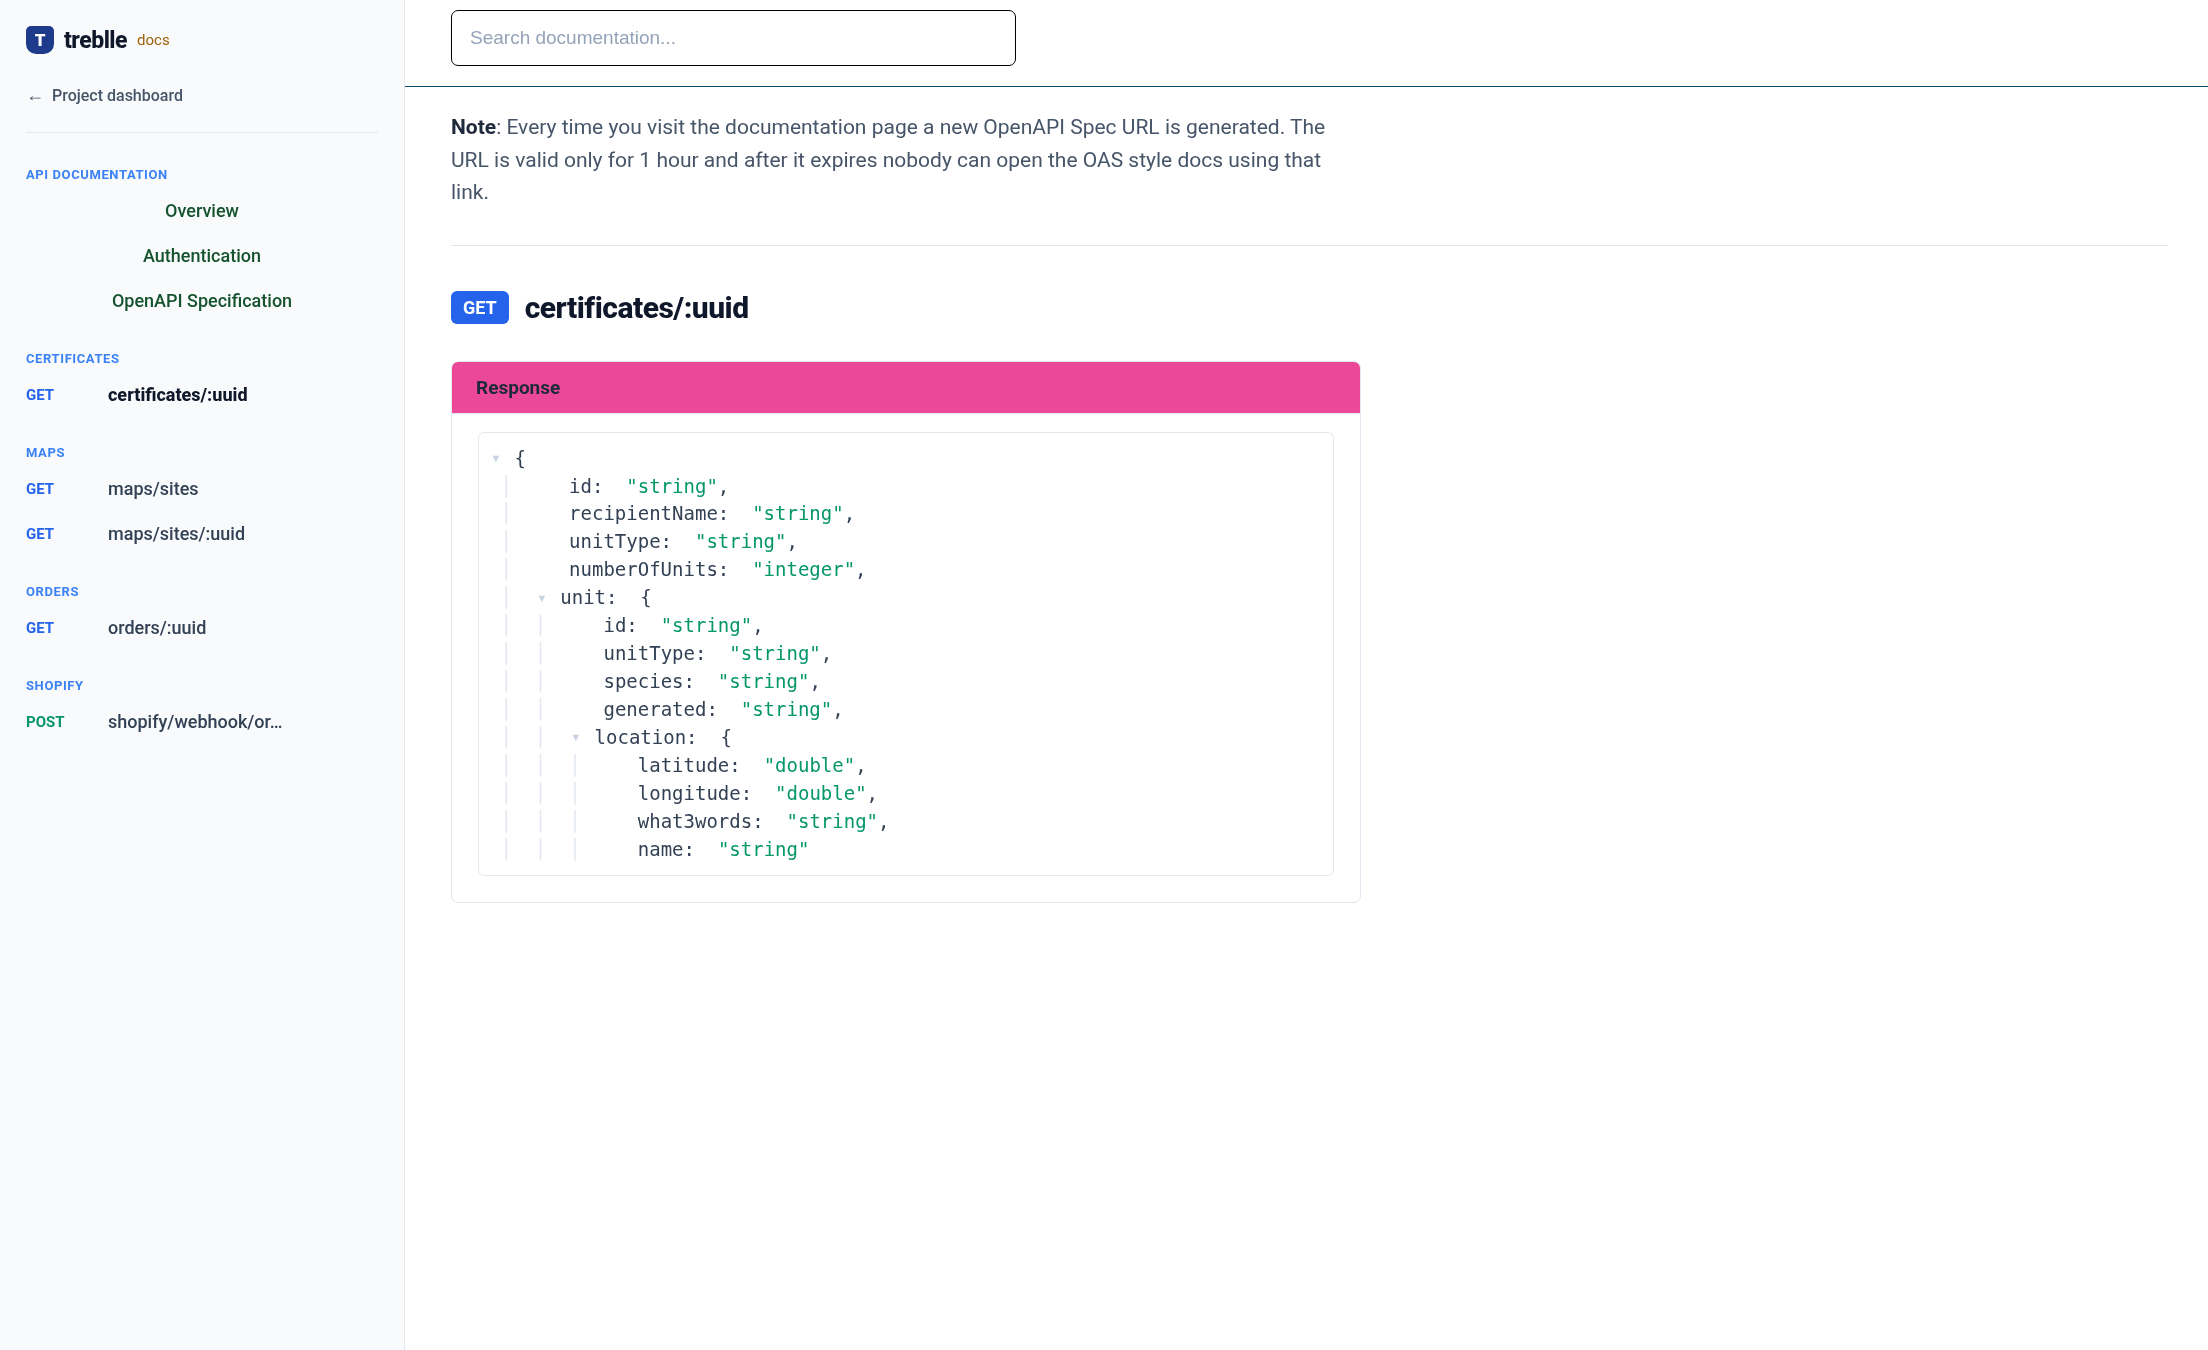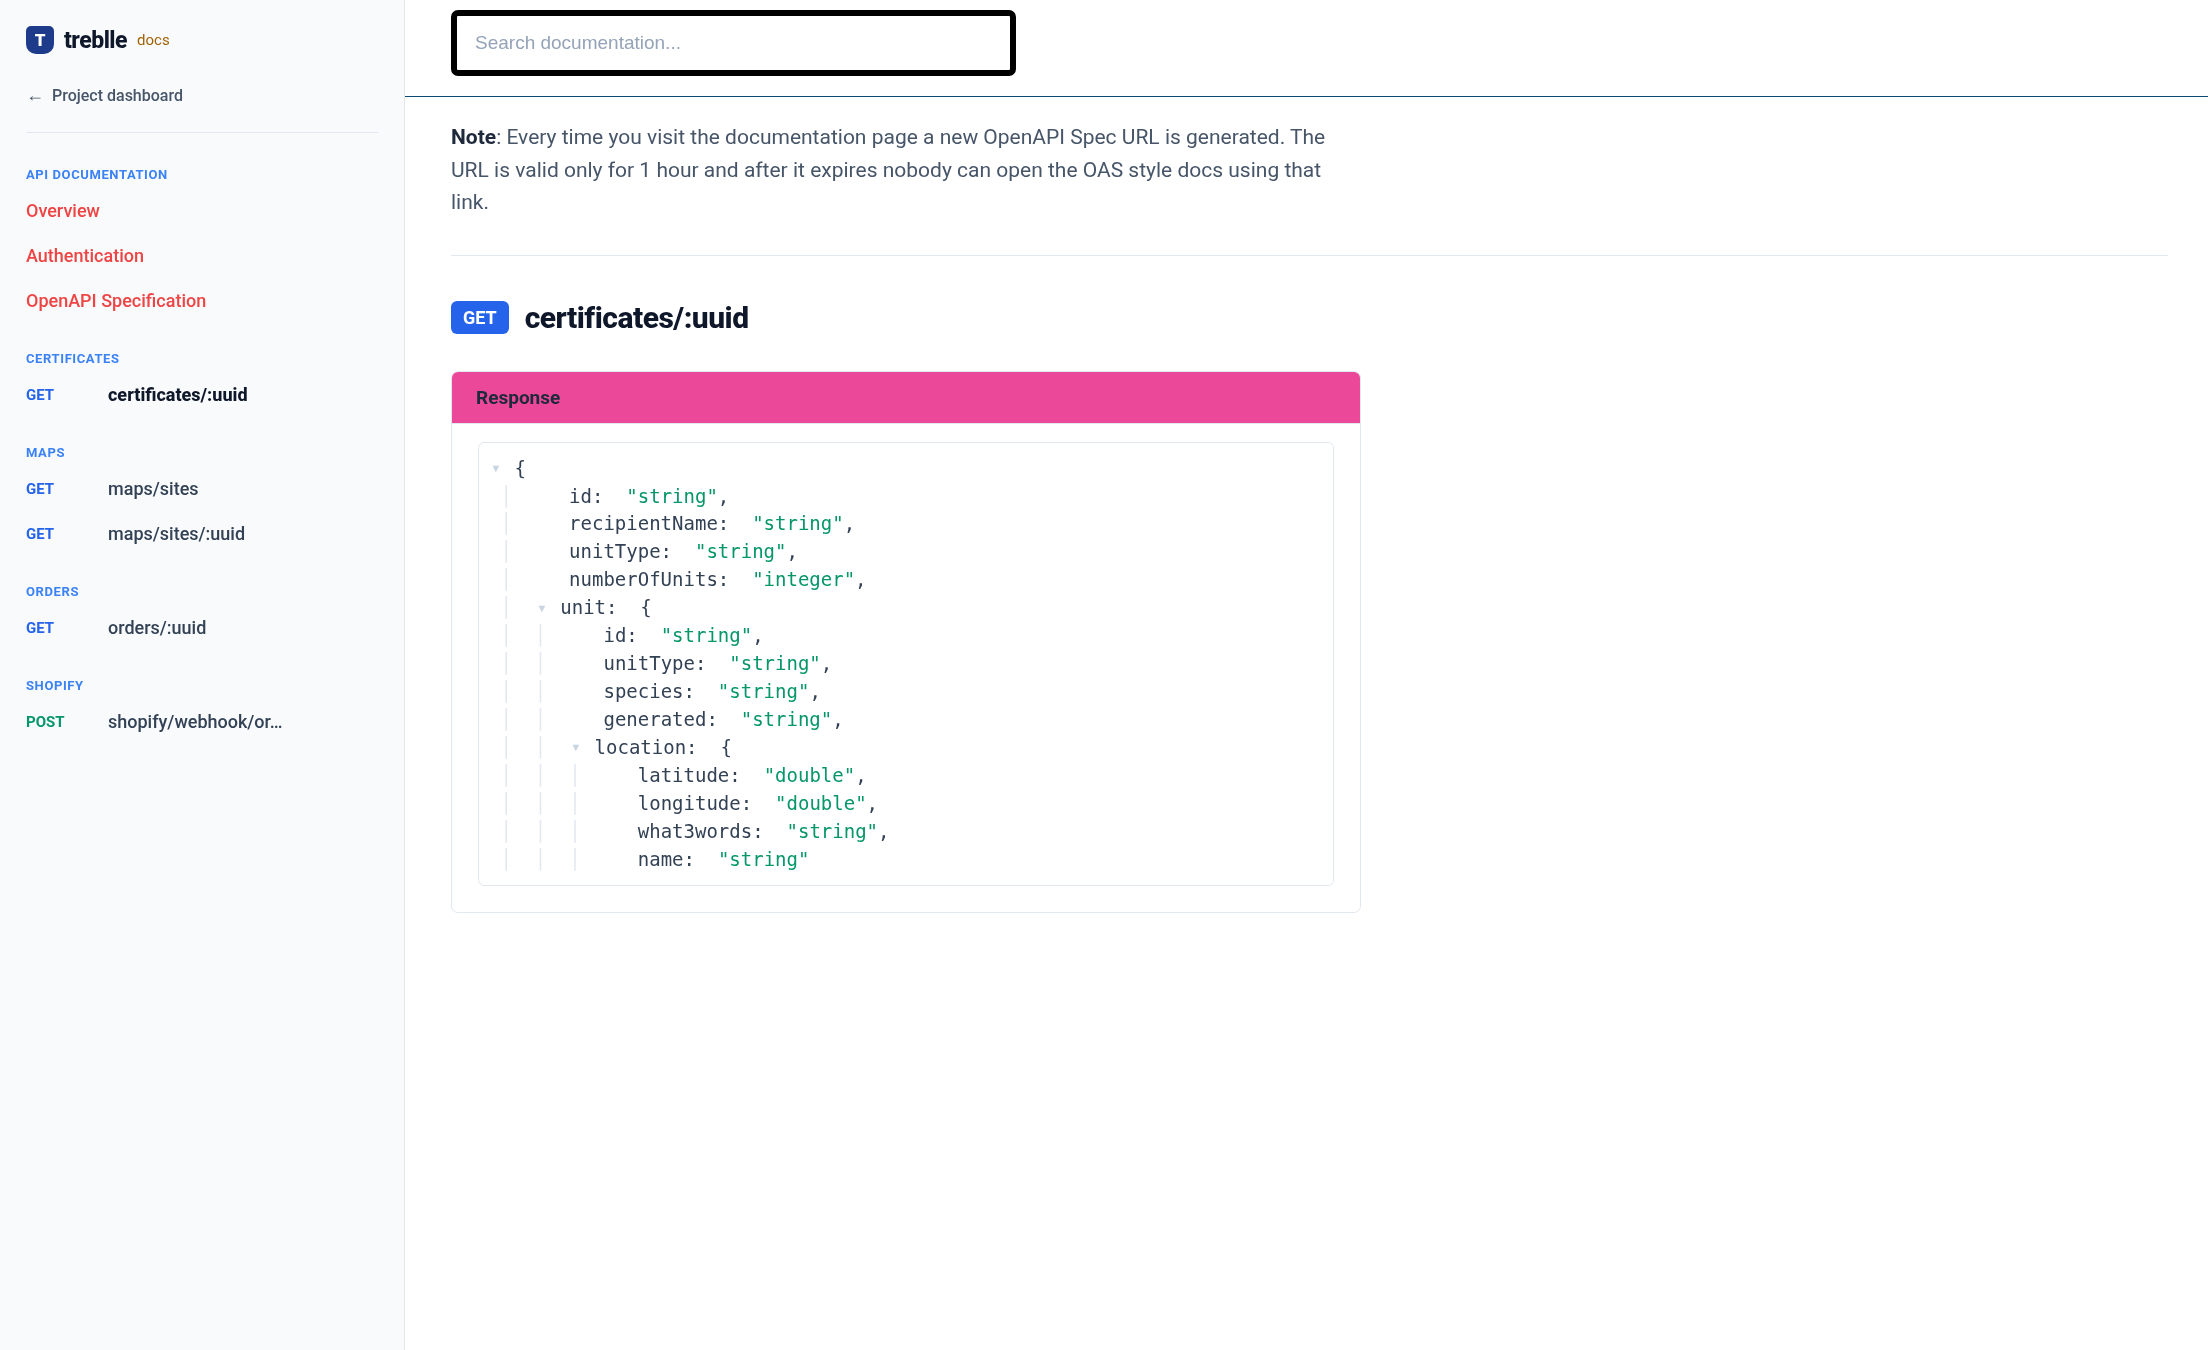--- a/index.html
+++ b/index.html
@@ -6,31 +6,31 @@
   body { font-family:-apple-system,BlinkMacSystemFont,"Segoe UI",Roboto,sans-serif; display:flex; color:#1e293b; background:#fff; height:100vh; overflow:hidden; }
   .sidebar { width:405px; background:#f8fafc; border-right:1px solid #e5e7eb; padding:26px 26px; overflow-y:auto; flex-shrink:0; }
   .logo-row { display:flex; align-items:center; gap:10px; margin-bottom:30px; }
   .logo-badge { width:28px; height:28px; background:#1e3a8a; border-radius:5px 5px 10px 10px; display:flex; align-items:center; justify-content:center; color:#fff; font-weight:900; font-size:17px; }
   .logo-text { font-weight:800; font-size:23px; color:#0f172a; letter-spacing:-0.5px; }
   .logo-suffix { font-size:15px; color:#a16207; font-weight:400; }
   .back-link { display:flex; align-items:center; gap:8px; color:#475569; font-size:16px; font-weight:500; margin-bottom:26px; text-decoration:none; cursor:pointer; }
   .back-link .arrow { font-size:18px; }
   .hr { border:none; border-top:1px solid #e2e8f0; margin-bottom:34px; }
   .section-label { font-size:13px; font-weight:700; letter-spacing:0.6px; color:#3b82f6; margin-bottom:18px; }
-  .nav-item { display:block; font-size:18px; color:#ef4444; font-weight:500; margin-bottom:24px; cursor:pointer; }
+  .nav-item { display:block; font-size:18px; color:#14532d; font-weight:500; margin-bottom:24px; cursor:pointer;text-align:center; }
   .section { margin-bottom:40px; }
   .endpoint-row { display:flex; align-items:center; margin-bottom:24px; cursor:pointer; }
   .endpoint-method { width:82px; font-size:15px; font-weight:700; flex-shrink:0; }
   .method-get { color:#2563eb; }
   .method-post { color:#059669; }
   .endpoint-path { font-size:18px; color:#334155; font-weight:500; white-space:nowrap; overflow:hidden; text-overflow:ellipsis; }
   .endpoint-row.active .endpoint-path { font-weight:800; color:#0f172a; }
   .main { flex:1; overflow-y:auto; }
   .search-wrap { padding:10px 46px 20px 46px; }
-  .search { width:565px; max-width:100%; padding:16px 18px; border:6px solid #000000; border-radius:7px; font-size:19px; color:#334155; background:#fff; }
+  .search { width:565px; max-width:100%; padding:16px 18px; border:1px solid #000000; border-radius:7px; font-size:19px; color:#334155; background:#fff; }
   .search::placeholder { color:#94a3b8; }
   .content { padding:0 40px 60px 46px; border-top:1px solid #0c4a6e; padding-top:24px; }
   .note { font-size:21px; line-height:1.55; color:#475569; margin-bottom:36px; max-width:900px; }
   .note b { font-weight:700; color:#1e293b; }
   .divider { border:none; border-top:1px solid #e2e8f0; margin-bottom:44px; }
   .endpoint-title { display:flex; align-items:center; gap:16px; margin-bottom:36px; }
   .method-badge { background:#2563eb; color:#fff; font-weight:700; font-size:18px; padding:6px 12px; border-radius:6px; }
   .endpoint-title h1 { font-size:30px; font-weight:800; color:#0f172a; letter-spacing:-0.5px; }
   .response-card { border:1px solid #e2e8f0; border-radius:7px; overflow:hidden; max-width:910px; }
   .response-header { background:#ec4899; border-bottom:1px solid #e2e8f0; padding:14px 24px; font-size:19px; font-weight:700; color:#1e293b; }

